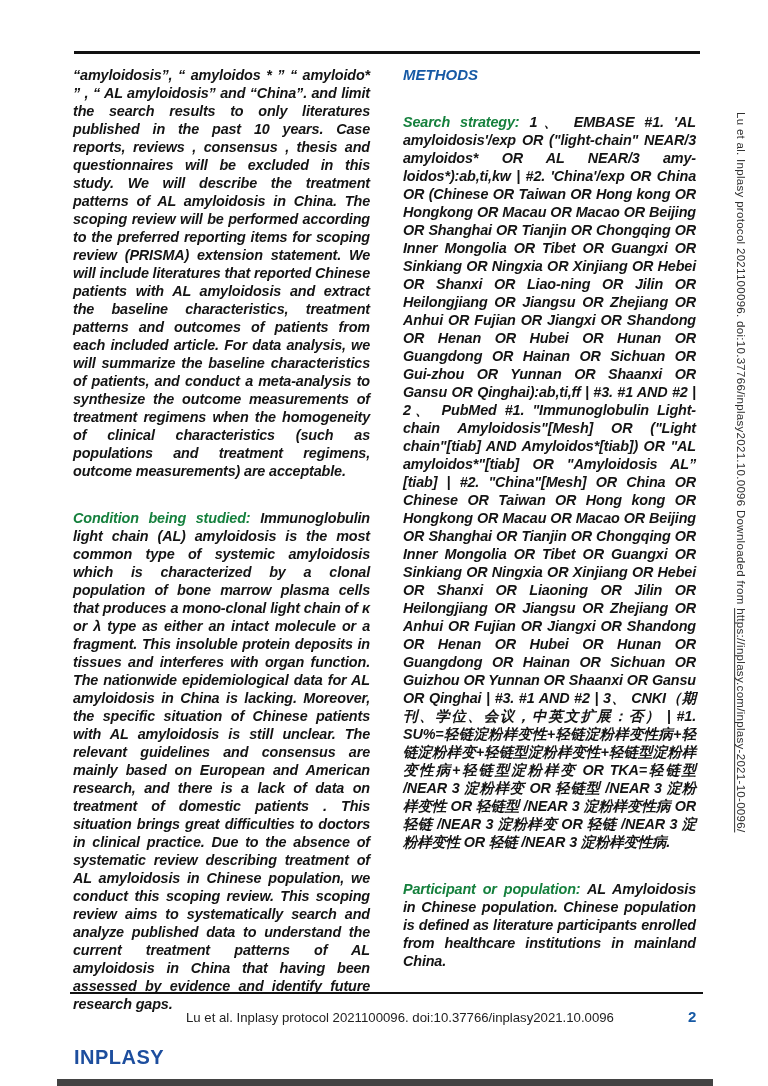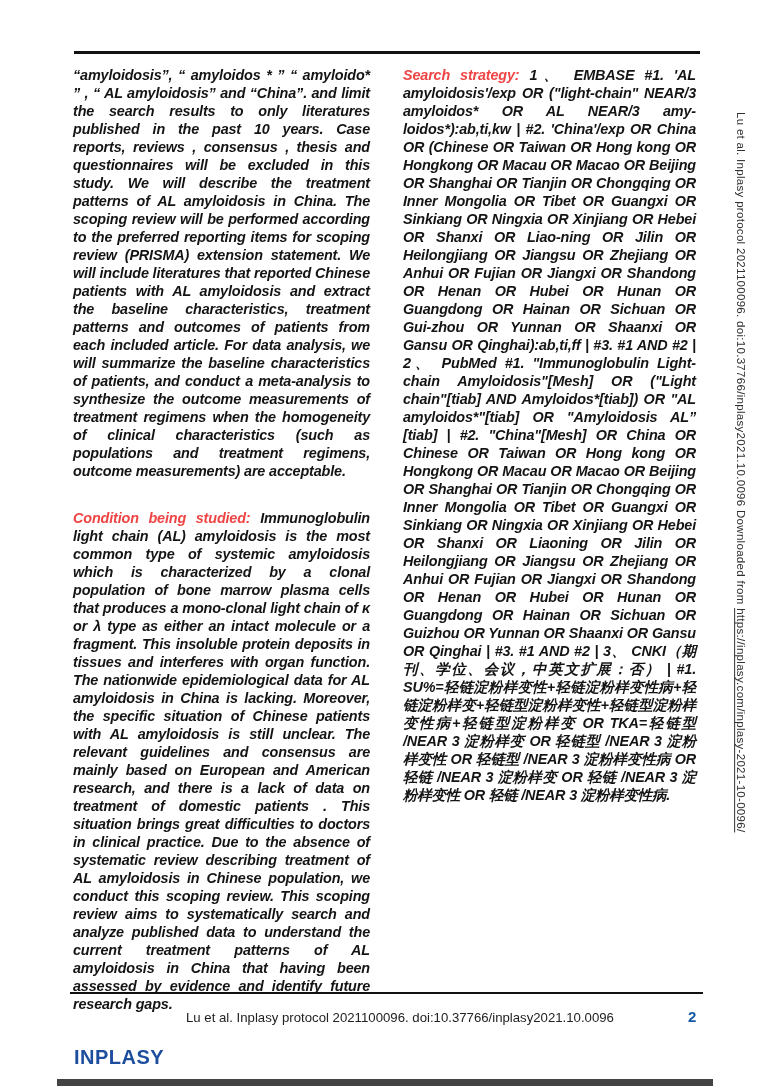--- a/index.html
+++ b/index.html
@@ -12,21 +12,21 @@
   }
   .col{
     position:absolute;top:66px;
     font-weight:bold;font-size:14.4px;line-height:18px;
     text-align:justify;color:#141414;letter-spacing:-0.15px;font-style:italic;
   }
   .col-left{left:73px;width:297px;}
   .col-right{left:403px;width:293px;}
   .para{margin:0 0 0 0;}
   .para + .para{margin-top:29px;}
-  .blue{color:#ef4444;}
+  .blue{color:#15803d;}
   .methods-heading{
     color:#1659a5;font-weight:bold;font-size:15px;margin:0 0 20px 0;letter-spacing:0;
     text-align:left;
   }
   .sidebar-rotated{
     position:absolute;top:112px;left:735px;height:920px;
     writing-mode:vertical-rl;
     font-size:11.5px;color:#2f2f2f;letter-spacing:0.3px;white-space:nowrap;
     font-weight:normal;
   }
@@ -58,22 +58,26 @@
 <div class="col col-left">
   <p class="para">
     <span>“amyloidosis”, “ amyloidos * ” “ amyloido* ” , “ AL amyloidosis” and “China”. and limit the search results to only literatures published in the past 10 years. Case reports, reviews , consensus , thesis and questionnaires will be excluded in this study. We will describe the treatment patterns of AL amyloidosis in China. The scoping review will be performed according to the preferred reporting items for scoping review (PRISMA) extension statement. We will include literatures that reported Chinese patients with AL amyloidosis and extract the baseline characteristics, treatment patterns and outcomes of patients from each included article. For data analysis, we will summarize the baseline characteristics of patients, and conduct a meta-analysis to synthesize the outcome measurements of treatment regimens when the homogeneity of clinical characteristics (such as populations and treatment regimens, outcome measurements) are acceptable.</span>
   </p>
   <p class="para">
     <span class="blue">Condition being studied: </span><span>Immunoglobulin light chain (AL) amyloidosis is the most common type of systemic amyloidosis which is characterized by a clonal population of bone marrow plasma cells that produces a mono-clonal light chain of κ or λ type as either an intact molecule or a fragment. This insoluble protein deposits in tissues and interferes with organ function. The nationwide epidemiological data for AL amyloidosis in China is lacking. Moreover, the specific situation of Chinese patients with AL amyloidosis is still unclear. The relevant guidelines and consensus are mainly based on European and American research, and there is a lack of data on treatment of domestic patients . This situation brings great difficulties to doctors in clinical practice. Due to the absence of systematic review describing treatment of AL amyloidosis in Chinese population, we conduct this scoping review. This scoping review aims to systematically search and analyze published data to understand the current treatment patterns of AL amyloidosis in China that having been assessed by evidence and identify future research gaps.</span>
   </p>
 </div>
 
 <div class="col col-right">
+  <p class="para methods-heading">METHODS</p>
   <p class="para">
     <span class="blue">Search strategy: </span><span>1、 EMBASE #1. 'AL amyloidosis'/exp OR ("light-chain" NEAR/3 amyloidos* OR AL NEAR/3 amy-loidos*):ab,ti,kw | #2. 'China'/exp OR China OR (Chinese OR Taiwan OR Hong kong OR Hongkong OR Macau OR Macao OR Beijing OR Shanghai OR Tianjin OR Chongqing OR Inner Mongolia OR Tibet OR Guangxi OR Sinkiang OR Ningxia OR Xinjiang OR Hebei OR Shanxi OR Liao-ning OR Jilin OR Heilongjiang OR Jiangsu OR Zhejiang OR Anhui OR Fujian OR Jiangxi OR Shandong OR Henan OR Hubei OR Hunan OR Guangdong OR Hainan OR Sichuan OR Gui-zhou OR Yunnan OR Shaanxi OR Gansu OR Qinghai):ab,ti,ff | #3. #1 AND #2 | 2、 PubMed #1. "Immunoglobulin Light-chain Amyloidosis"[Mesh] OR ("Light chain"[tiab] AND Amyloidos*[tiab]) OR "AL amyloidos*"[tiab] OR "Amyloidosis AL” [tiab] | #2. "China"[Mesh] OR China OR Chinese OR Taiwan OR Hong kong OR Hongkong OR Macau OR Macao OR Beijing OR Shanghai OR Tianjin OR Chongqing OR Inner Mongolia OR Tibet OR Guangxi OR Sinkiang OR Ningxia OR Xinjiang OR Hebei OR Shanxi OR Liaoning OR Jilin OR Heilongjiang OR Jiangsu OR Zhejiang OR Anhui OR Fujian OR Jiangxi OR Shandong OR Henan OR Hubei OR Hunan OR Guangdong OR Hainan OR Sichuan OR Guizhou OR Yunnan OR Shaanxi OR Gansu OR Qinghai | #3. #1 AND #2 | 3、 CNKI（期刊、学位、会议，中英文扩展：否） | #1. SU%=轻链淀粉样变性+轻链淀粉样变性病+轻链淀粉样变+轻链型淀粉样变性+轻链型淀粉样变性病+轻链型淀粉样变 OR TKA=轻链型 /NEAR 3 淀粉样变 OR 轻链型 /NEAR 3 淀粉样变性 OR 轻链型 /NEAR 3 淀粉样变性病 OR 轻链 /NEAR 3 淀粉样变 OR 轻链 /NEAR 3 淀粉样变性 OR 轻链 /NEAR 3 淀粉样变性病.</span>
+  </p>
+  <p class="para">
+    <span class="blue">Participant or population: </span><span>AL Amyloidosis in Chinese population. Chinese population is defined as literature participants enrolled from healthcare institutions in mainland China.</span>
   </p>
 </div>
 
 <div class="sidebar-rotated">
   <span>Lu et al. Inplasy protocol 2021100096. doi:10.37766/inplasy2021.10.0096 Downloaded from </span><span class="link">https://inplasy.com/inplasy-2021-10-0096/</span>
 </div>
 
 <div class="rule-footer"></div>
 <div class="footer-logo">INPLASY</div>
 <div class="footer-citation">Lu et al. Inplasy protocol 2021100096. doi:10.37766/inplasy2021.10.0096</div>

